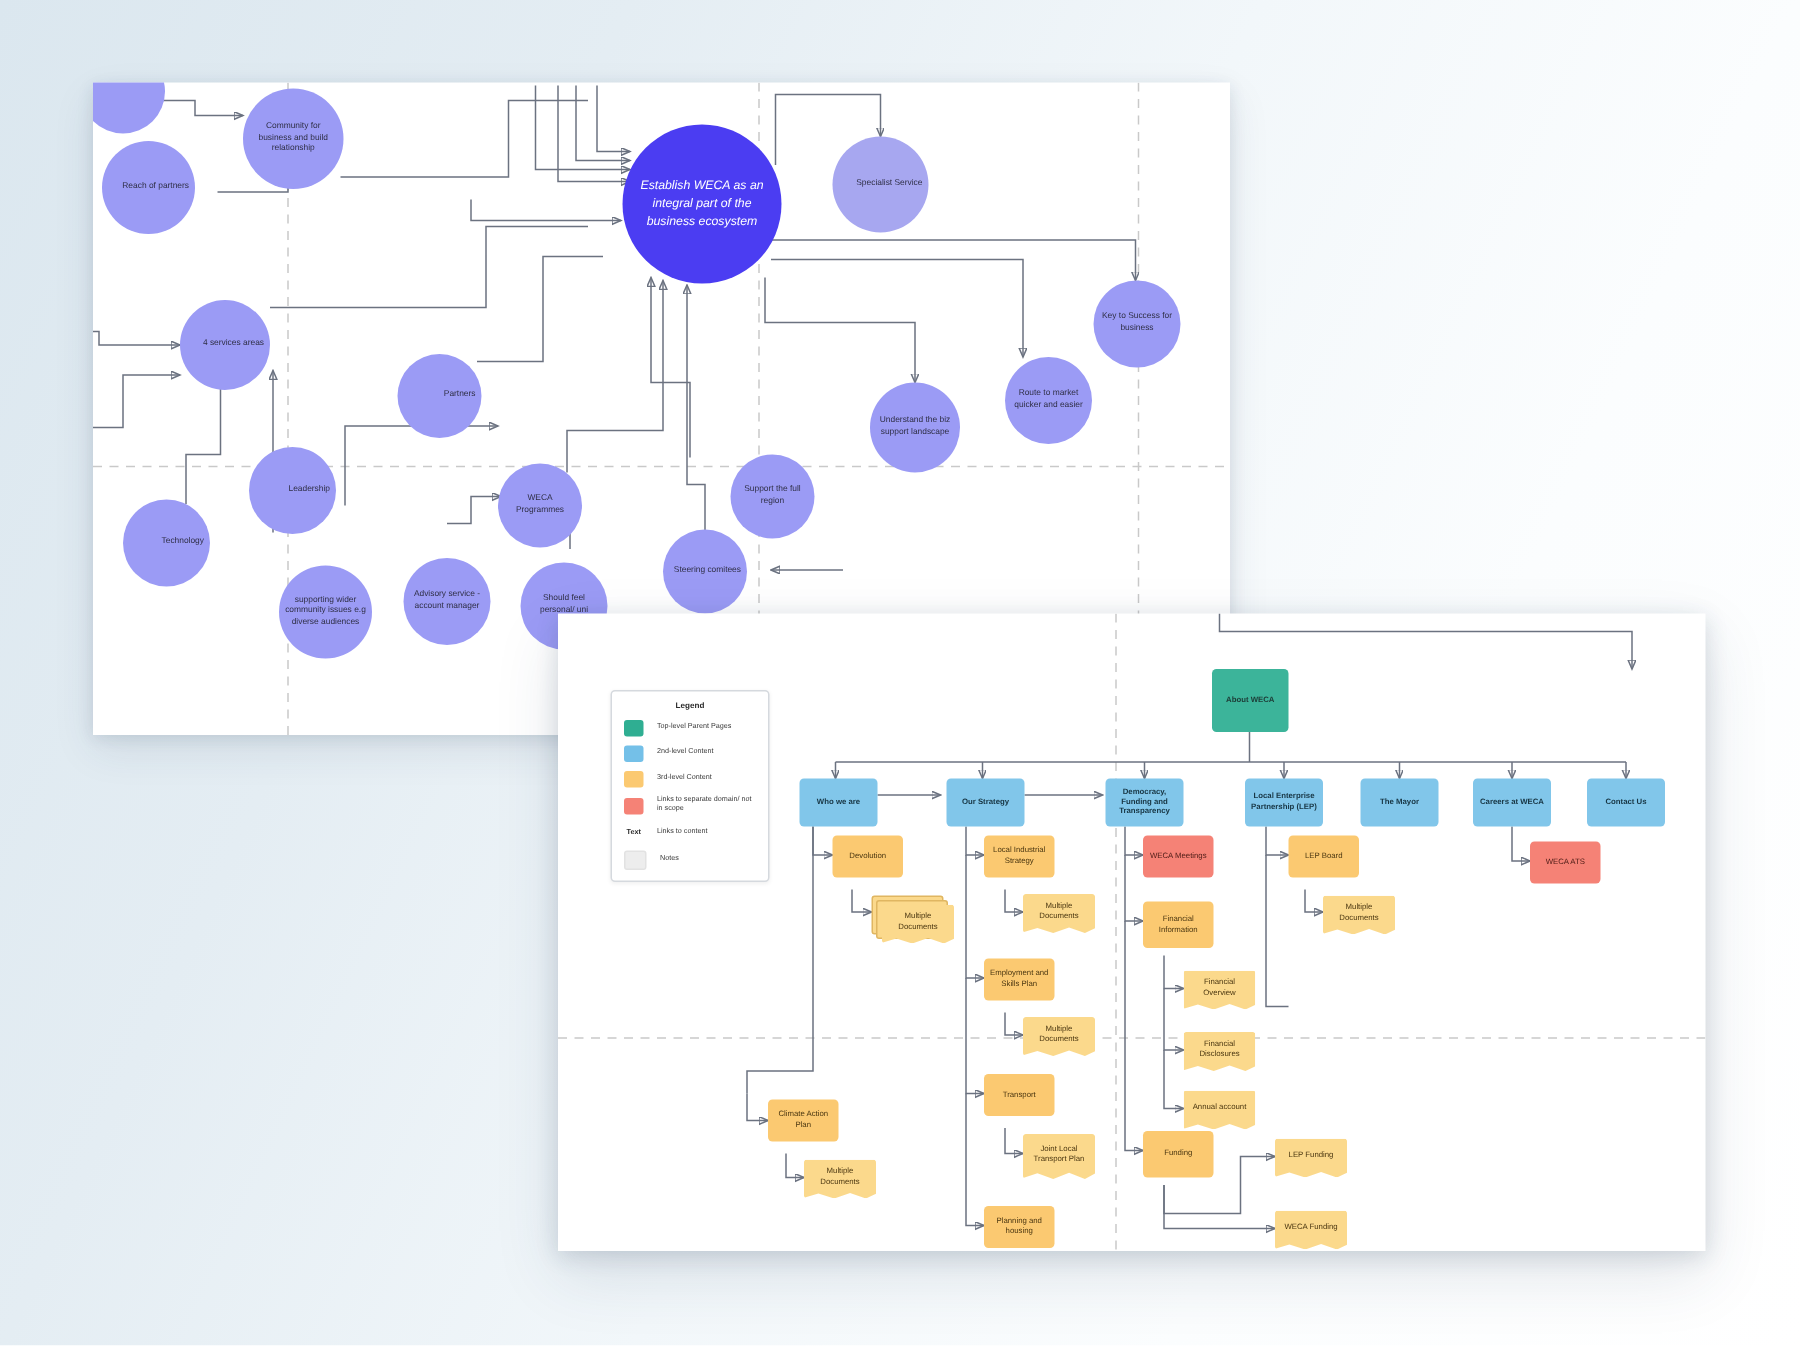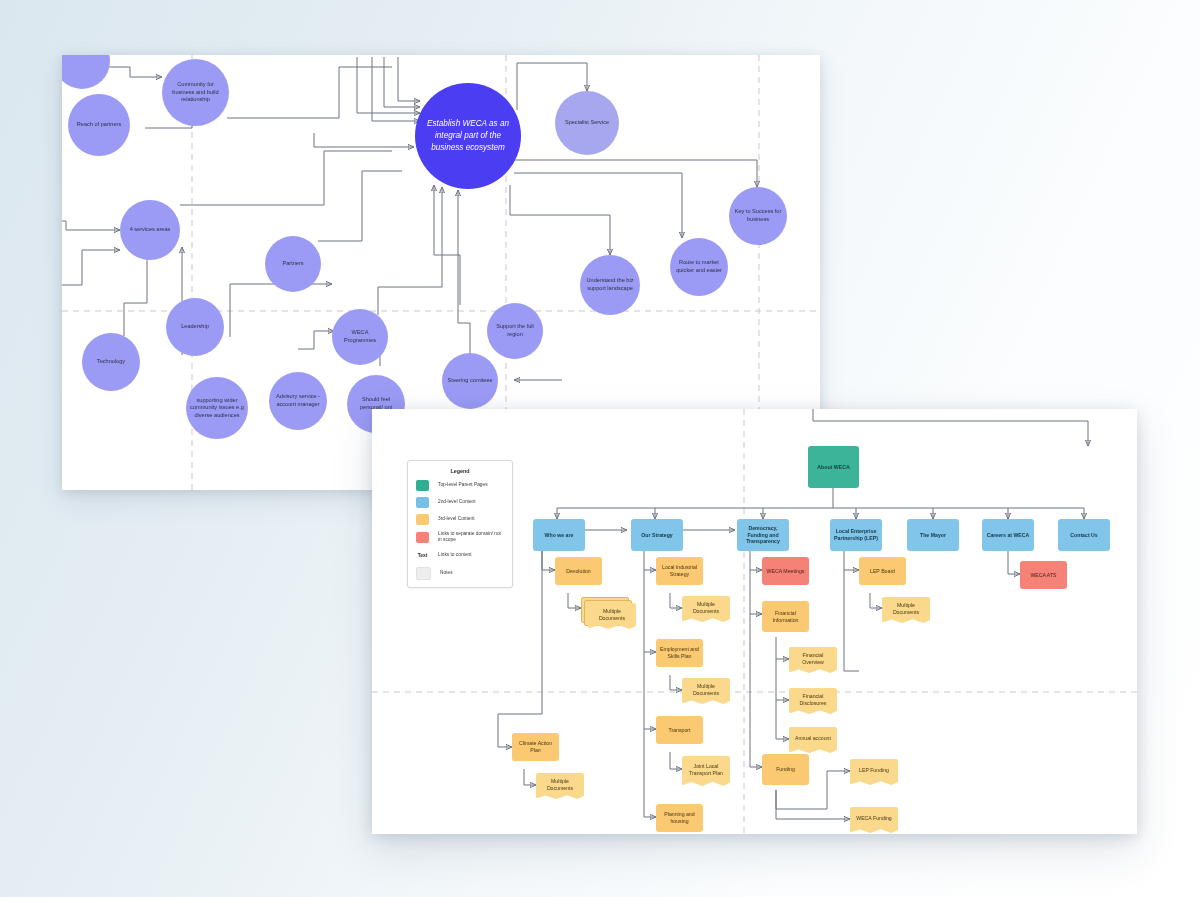--- a/index.html
+++ b/index.html
@@ -44,21 +44,21 @@
   svg.wires { position: absolute; left: 0; top: 0; overflow: visible; }
   svg.wires path, svg.wires line { fill: none; stroke: #6b7280; stroke-width: 1; }
 
   
   .bubble {
     position: absolute;
     border-radius: 50%;
     background: #9b9bf5;
     display: flex;
     align-items: center;
-    justify-content: center;
+    justify-content: flex-end;
     text-align: center;
     color: #2f2f46;
     font-size: 5.6px;
     line-height: 1.35;
     padding: 4px;
     box-sizing: border-box;
   }
   .bubble.pale { background: #a7a7f0; }
   .bubble.hub {
     background: #4b3df2;

